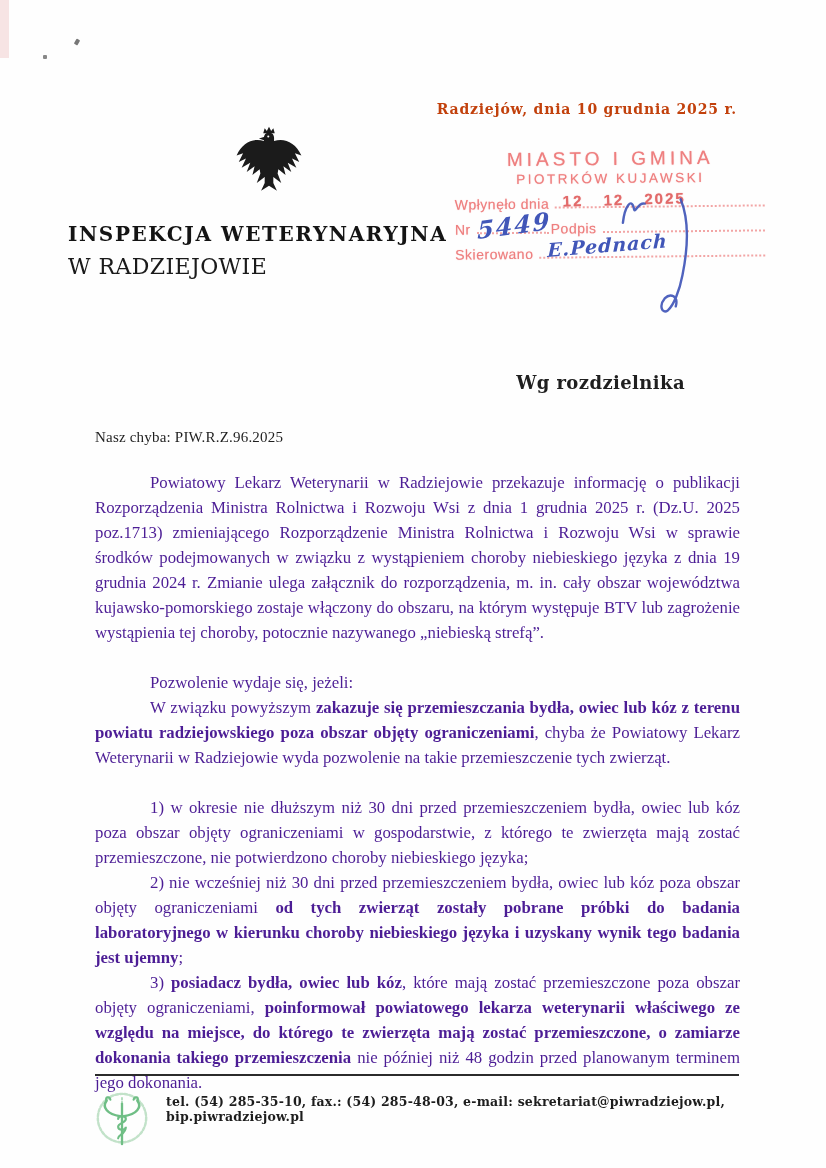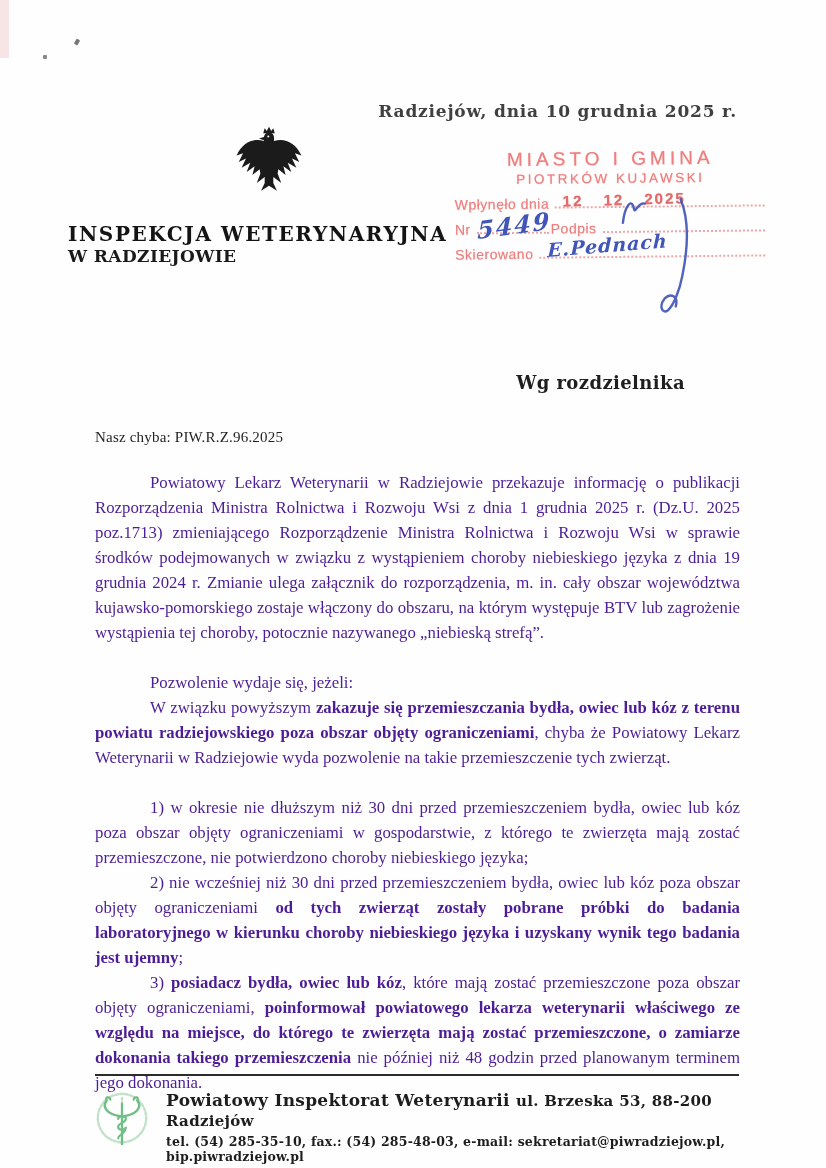--- a/index.html
+++ b/index.html
@@ -14,29 +14,29 @@
   
   .edge-strip{position:absolute;left:0;top:0;width:9px;height:58px;background:#f7e4e4;}
   .speck{position:absolute;background:#555;border-radius:1px;}
   .speck.s1{left:75px;top:39px;width:4px;height:6px;transform:rotate(30deg);opacity:.8;}
   .speck.s2{left:43px;top:55px;width:4px;height:4px;opacity:.7;}
 
   
   .date-line{
     position:absolute;top:101px;right:89px;
     font-family:"DejaVu Serif", serif;
-    font-size:17px;font-weight:600;letter-spacing:.8px;color:#404040;
+    font-size:14px;font-weight:600;letter-spacing:.8px;color:#c2410c;
   }
 
   
   .letterhead{position:absolute;left:68px;top:126px;width:402px;text-align:left;}
   .eagle{display:block;margin:0 auto;}
   .lh1{font-family:"DejaVu Serif", serif;font-size:20px;font-weight:bold;letter-spacing:1.6px;margin-top:24px;color:#141414;}
   .lh2{font-family:"DejaVu Serif", serif;font-size:16.5px;font-weight:600;letter-spacing:.4px;margin-top:5px;color:#1a1a1a;}
-  .lh3{font-family:"DejaVu Serif", serif;font-size:17px;font-weight:700;letter-spacing:.4px;margin-top:0;color:#1a1a1a;}
+  .lh3{font-family:"DejaVu Serif", serif;font-size:22px;font-weight:400;letter-spacing:.4px;margin-top:8px;color:#1a1a1a;}
 
   
   .stamp{
     position:absolute;left:455px;top:148px;width:312px;height:170px;
     transform:rotate(-.6deg);
     color:#ee7f7f;
     font-family:"Liberation Sans", sans-serif;
   }
   .stamp .t1{text-align:center;font-size:19px;letter-spacing:4px;font-weight:500;
     text-shadow:0 0 1px rgba(238,127,127,.75);}
@@ -170,20 +170,16 @@
       <path d="M46,11 C51,18 45,25 32,27" stroke-width="2.6" stroke="#6fbe85"></path>
       <path d="M14,11 C12,7 17,6 18,10" stroke-width="2.2" stroke="#6fbe85"></path>
       <path d="M46,11 C48,7 43,6 42,10" stroke-width="2.2" stroke="#6fbe85"></path>
       <path d="M30,14 L30,56" stroke-width="2.4" stroke="#6fbe85"></path>
       <path d="M26,30 C26,26 34,26 34,30 C34,34 26,34 26,38 C26,42 34,42 34,38 C34,46 26,46 26,50" stroke-width="2.2" stroke="#6fbe85"></path>
       <path d="M30,8 L30,13" stroke-width="1.6" stroke="#9ed3ab" stroke-dasharray="2 2"></path>
     </g>
   </svg>
 
   <div class="footer-text">
-    <div class="f1">
-      <span>Powiatowy Inspektorat Weterynarii</span>
-      <span class="addr"> ul. Brzeska 53, 88-200 Radziejów</span>
-    </div>
     <div class="f2">tel. (54) 285-35-10, fax.: (54) 285-48-03, e-mail: sekretariat@piwradziejow.pl, bip.piwradziejow.pl</div>
   </div>
 
 </div>
 
 </body></html>

